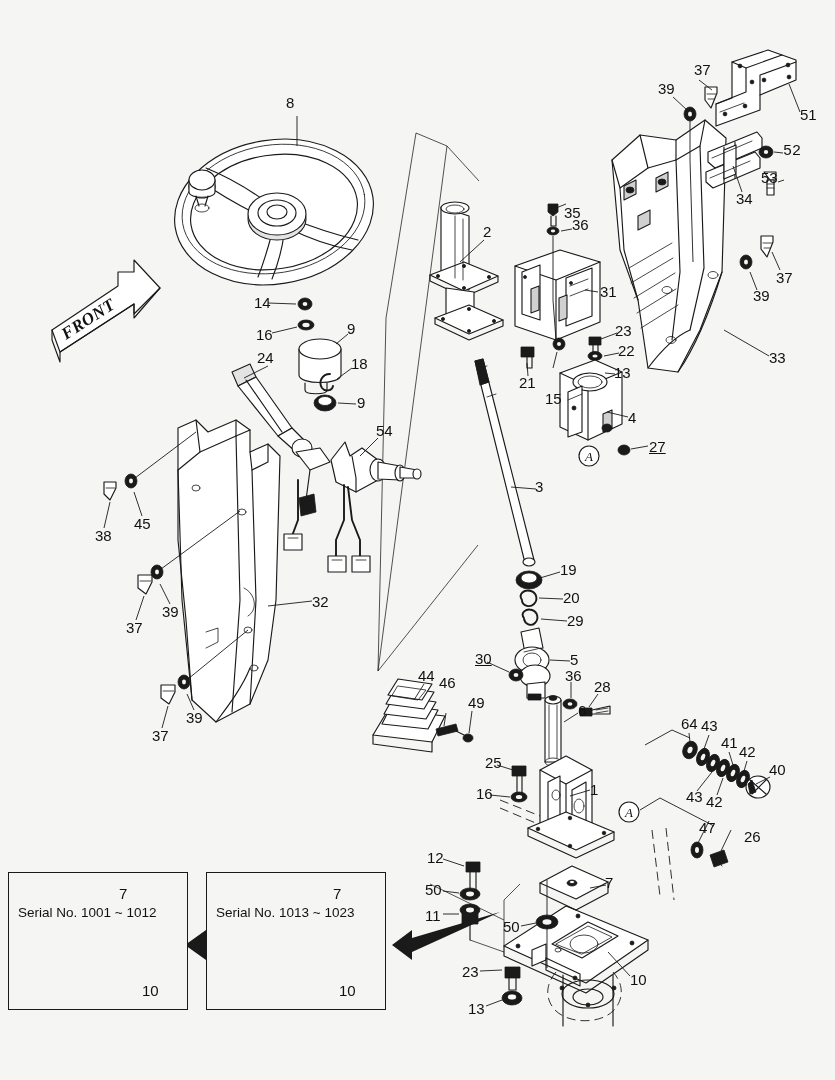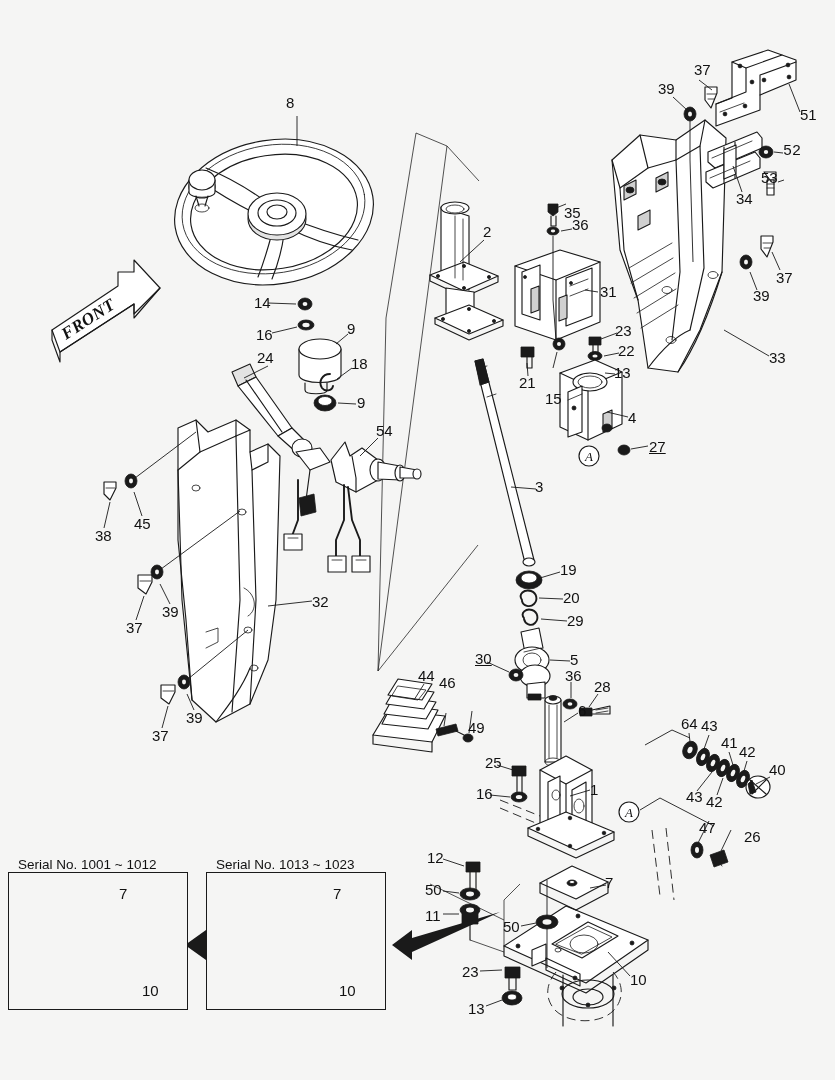--- a/index.html
+++ b/index.html
@@ -24,20 +24,21 @@
     line-height:1;
     white-space:nowrap;
     user-select:none;
   }
   .serial-label{
     position:absolute;
     font-family:"Liberation Sans", sans-serif;
     font-size:13.5px;
     color:#111;
     white-space:nowrap;
+    margin-top:48px;
   }
   .serial-box{
     position:absolute;
     border:1.6px solid #1a1a1a;
     background:#f5f5f4;
     box-sizing:border-box;
   }
   .front-text{
     font-family:"Liberation Serif", serif;
     font-style:italic;
@@ -766,21 +767,21 @@
       <div class="callout" style="left: 560px; top: 562px;">19</div>
       <div class="callout" style="left: 563px; top: 590px;">20</div>
       <div class="callout" style="left: 567px; top: 613px;">29</div>
       <div class="callout" style="left: 475px; top: 651px; text-decoration: underline;">30</div>
       <div class="callout" style="left: 570px; top: 652px;">5</div>
       <div class="callout" style="left: 565px; top: 668px;">36</div>
       <div class="callout" style="left: 594px; top: 679px;">28</div>
       <div class="callout" style="left: 578px; top: 703px;">6</div>
       <div class="callout" style="left: 418px; top: 668px;">44</div>
       <div class="callout" style="left: 439px; top: 675px;">46</div>
-      <div class="callout" style="left: 468px; top: 695px; margin-top: 25px;">49</div>
+      <div class="callout" style="left: 468px; top: 695px;">49</div>
       <div class="callout" style="left: 485px; top: 755px;">25</div>
       <div class="callout" style="left: 476px; top: 786px;">16</div>
       <div class="callout" style="left: 590px; top: 782px;">1</div>
       <div class="callout" style="left: 681px; top: 716px;">64</div>
       <div class="callout" style="left: 701px; top: 718px;">43</div>
       <div class="callout" style="left: 721px; top: 735px;">41</div>
       <div class="callout" style="left: 739px; top: 744px;">42</div>
       <div class="callout" style="left: 769px; top: 762px;">40</div>
       <div class="callout" style="left: 686px; top: 789px;">43</div>
       <div class="callout" style="left: 706px; top: 794px;">42</div>

